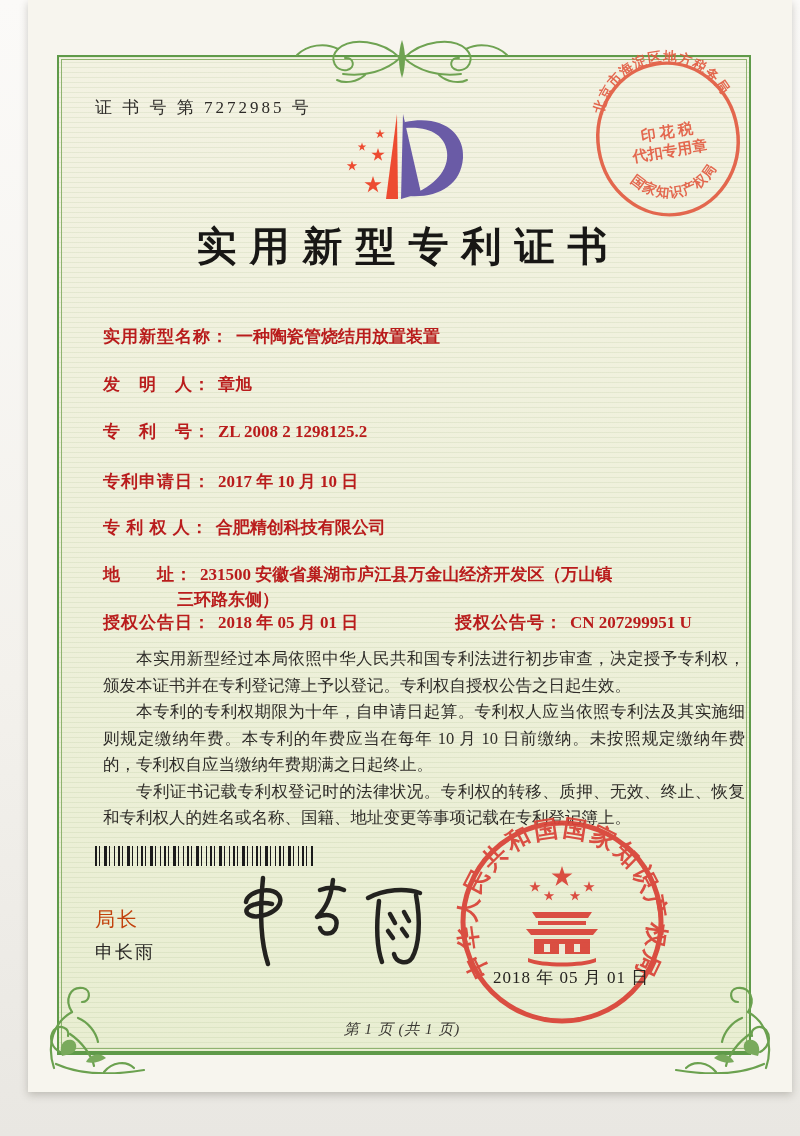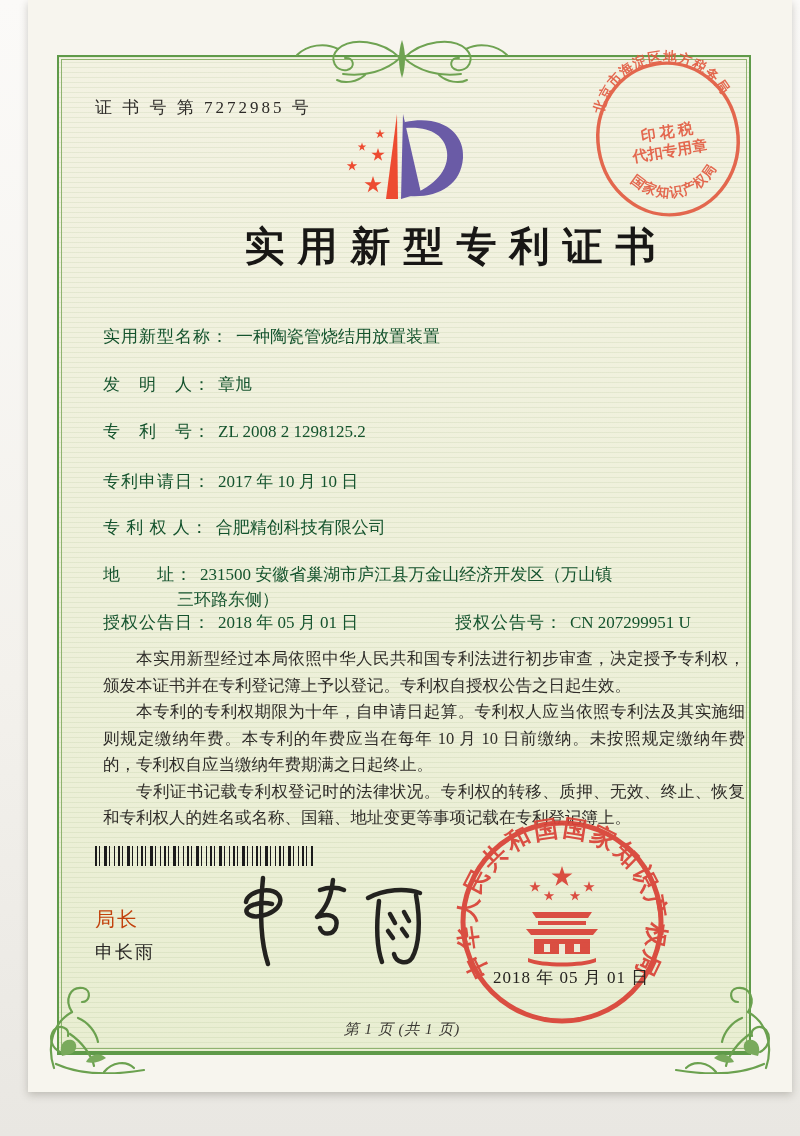--- a/index.html
+++ b/index.html
@@ -24,23 +24,23 @@
   }
   .frame::before{
     content:"";position:absolute;left:2px;top:2px;right:2px;bottom:2px;
     border:1px solid #8fb370;pointer-events:none;
   }
   .abs{position:absolute;}
   .cert-no{left:67px;top:96px;font-size:17px;letter-spacing:3px;color:#2d2b28;}
   .logo{left:315px;top:110px;width:130px;height:92px;}
   .title{
     left:29px;top:219px;width:690px;text-align:center;
-    font-size:40px;font-weight:700;letter-spacing:13px;color:#181715;text-indent:13px;padding-left:48px;
-  }
-  .row{left:75px;width:648px;font-size:17px;line-height:23px;color:#14532d;white-space:nowrap;}
+    font-size:40px;font-weight:700;letter-spacing:13px;color:#181715;text-indent:13px;
+  }
+  .row{left:75px;width:648px;font-size:17px;line-height:23px;color:#b91c1c;white-space:nowrap;font-weight:bold;}
   .row .lbl{letter-spacing:1px;}
   .row .val{margin-left:7px;}
   .addr2{margin-left:74px;}
   .grant-no{position:absolute;left:352px;top:0;}
   .bodytext{
     left:75px;top:646px;width:642px;font-size:16.5px;line-height:26.5px;color:#2f2d29;
     text-align:justify;
   }
   .bodytext p{margin:0;text-indent:2em;}
   .barcode{

